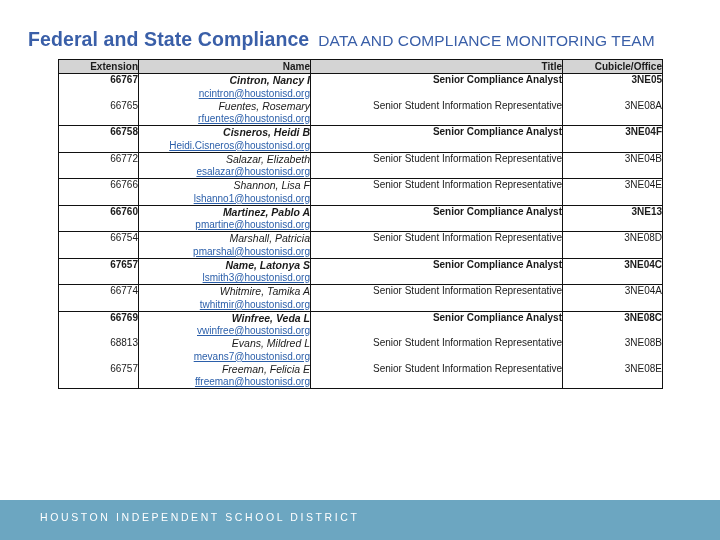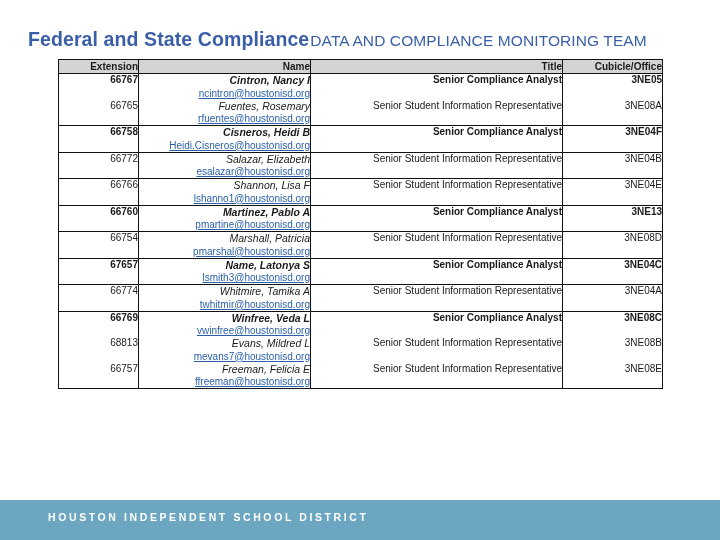--- a/index.html
+++ b/index.html
@@ -40,21 +40,21 @@
     color: #3a5fa8;
     letter-spacing: 0.1px;
     line-height: 22px;
   }
   .title-sub {
     font-size: 15.5px;
     font-weight: normal;
     color: #3a5fa8;
     letter-spacing: 0.1px;
     line-height: 22px;
-    margin-left: 1px;
+    margin-left: 9px;
   }
 
   
   .table-wrap {
     position: absolute;
     left: 58px;
     top: 59px;
     width: 604px;
   }
   table.roster {
@@ -145,24 +145,24 @@
   .footer-band {
     position: absolute;
     left: 0;
     top: 500px;
     width: 720px;
     height: 40px;
     background: #6ca6c1;
   }
   .footer-text {
     position: absolute;
-    left: 48px;
+    left: 40px;
     top: 511px;
     font-size: 10.5px;
-    font-weight: bold;
+    font-weight: normal;
     letter-spacing: 2.6px;
     color: #ffffff;
     white-space: nowrap;
   }
 </style>
 </head>
 <body>
 
 <div id="slide">
 

